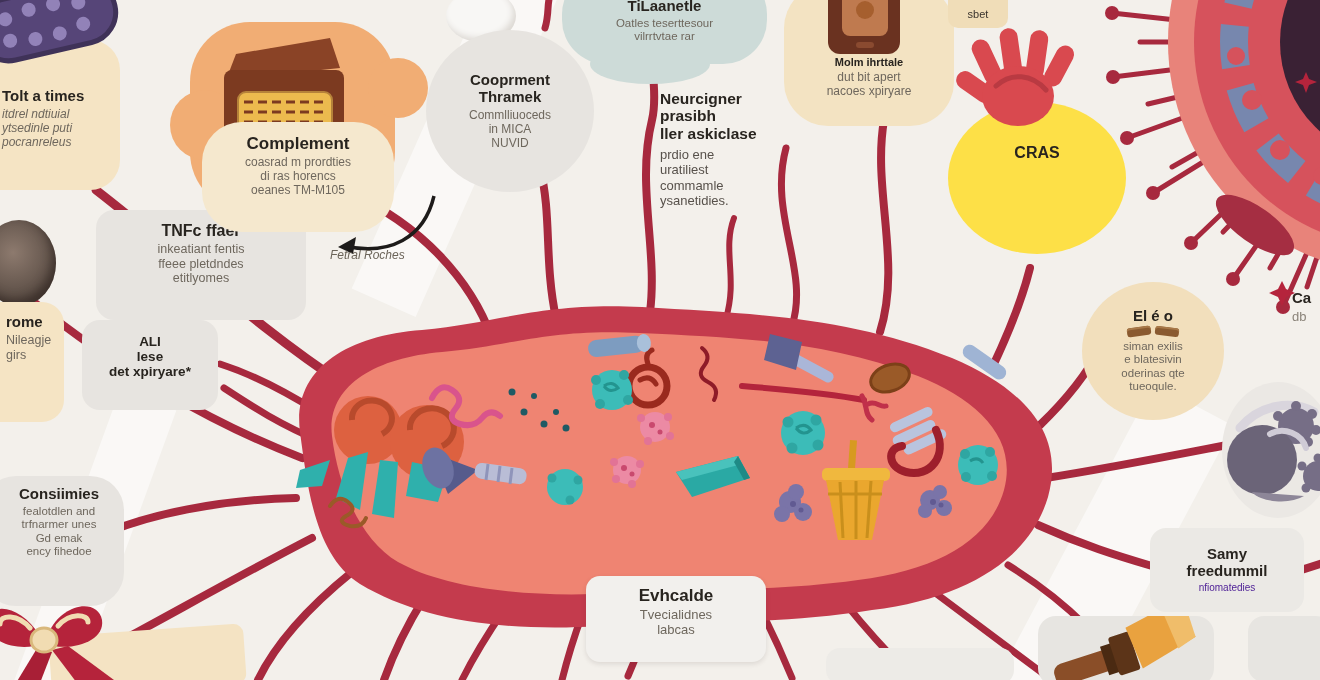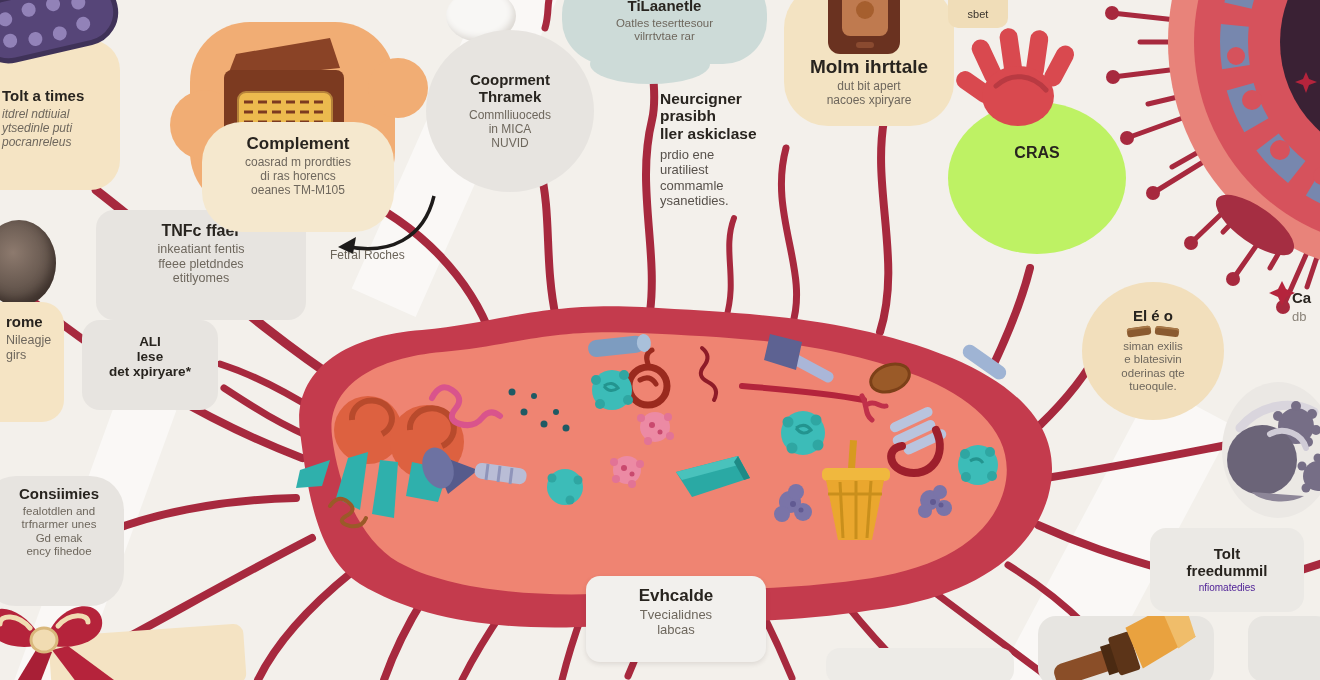--- a/index.html
+++ b/index.html
@@ -304,21 +304,21 @@
           <line x1="36" y1="104" x2="118" y2="104"></line>
       </g>
     </svg>
   </div>
   <div class="bubble" style="left:202px;top:122px;width:192px;height:110px;background:#f5e8ce;border-radius:40px;padding-top:12px;z-index:5;">
     <span class="h" style="font-size:17px;">Complement</span>
     <span class="b" style="font-size:12px;">coasrad m prordties
 di ras horencs
 oeanes TM-M105</span>
   </div>
-  <div class="bubble" style="left:330px;top:246px;width:125px;text-align:left;">
+  <div class="bubble" style="left:330px;top:246px;width:125px;text-align:left;font-style:italic;">
     <span class="b" style="font-size:12px;color:#6b6459;">Fetral Roches</span>
   </div>
 
   <div class="bubble" style="left:96px;top:210px;width:210px;height:110px;background:#e7e4e0;border-radius:18px;padding-top:12px;">
     <span class="h" style="font-size:16px;">TNFc ffaer</span>
     <span class="b" style="font-size:12.5px;">inkeatiant fentis
 ffeee pletdndes
 etitlyomes</span>
   </div>
 
@@ -365,38 +365,38 @@
     <span class="h" style="font-size:15.5px;margin-bottom:5px;">Neurcigner
 prasibh
 ller askiclase</span>
     <span class="b" style="font-size:13px;color:#57514b;">prdio ene
 uratiliest
 commamle
 ysanetidies.</span>
   </div>
 
   <div class="bubble" style="left:784px;top:-16px;width:170px;height:142px;background:#f3e3c2;border-radius:44px;padding-top:72px;">
-    <span class="h" style="font-size:19px;">Molm ihrttale</span>
+    <span class="h" style="font-size:11px;">Molm ihrttale</span>
     <span class="b" style="font-size:12px;">dut bit apert
 nacoes xpiryare</span>
   </div>
   <div class="iconbox" style="left:822px;top:-28px;">
     <svg width="84" height="84">
       <rect x="6" y="2" width="72" height="80" rx="12" fill="#6a3220"></rect>
       <rect x="20" y="14" width="46" height="50" rx="8" fill="#bf7a4f"></rect>
       <circle cx="43" cy="38" r="9" fill="#a65f2e"></circle>
       <rect x="34" y="70" width="18" height="6" rx="3" fill="#8a4a30"></rect>
     </svg>
   </div>
 
   <div class="bubble" style="left:948px;top:-10px;width:60px;height:38px;background:#f0ddb8;border-radius:10px;padding-top:16px;">
     <span class="b" style="font-size:11px;color:#3a342e;">sbet</span>
   </div>
 
-  <div class="bubble" style="left:948px;top:102px;width:178px;height:152px;background:#bef264;border-radius:50%;padding-top:42px;">
+  <div class="bubble" style="left:948px;top:102px;width:178px;height:152px;background:#fde047;border-radius:50%;padding-top:42px;">
     <span class="h" style="font-size:16px;">CRAS</span>
   </div>
   <div class="iconbox" style="left:956px;top:22px;z-index:5;">
     <svg width="135" height="110">
       <g fill="#d9494f">
         <rect x="10" y="44" width="18" height="42" rx="9" transform="rotate(-55 19 65)"></rect>
         <rect x="22" y="16" width="18" height="48" rx="9" transform="rotate(-25 31 40)"></rect>
         <rect x="46" y="6" width="18" height="52" rx="9" transform="rotate(-8 55 32)"></rect>
         <rect x="72" y="8" width="18" height="50" rx="9" transform="rotate(8 81 33)"></rect>
         <rect x="94" y="22" width="18" height="44" rx="9" transform="rotate(28 103 44)"></rect>
@@ -436,21 +436,21 @@
           <circle cx="84" cy="106" r="4.5"></circle>
           <circle cx="80" cy="84" r="4.5"></circle>
       </g>
       <circle cx="40" cy="78" r="35" fill="#6b6478"></circle>
       <path d="M30,110 a30,14 0 0 0 52,4" fill="#8d8698"></path>
       <path d="M48,52 C62,44 80,52 84,66" stroke="#cfcbd6" stroke-width="6" fill="none" stroke-linecap="round"></path>
     </svg>
   </div>
 
   <div class="bubble flexc" style="left:1150px;top:528px;width:154px;height:84px;background:#ebe9e5;border-radius:16px;">
-    <span class="h" style="font-size:15px;">Tolt
+    <span class="h" style="font-size:15px;">Samy
 freedummil</span>
     <span class="b" style="font-size:10px;color:#4c1d95;">nfiomatedies</span>
   </div>
 
   <div class="bubble" style="left:586px;top:576px;width:180px;height:86px;background:#f2f0ed;border-radius:14px;padding-top:10px;box-shadow:0 2px 5px rgba(60,40,40,.12);">
     <span class="h" style="font-size:17px;">Evhcalde</span>
     <span class="b" style="font-size:13px;">Tvecialidnes
 labcas</span>
   </div>
 

